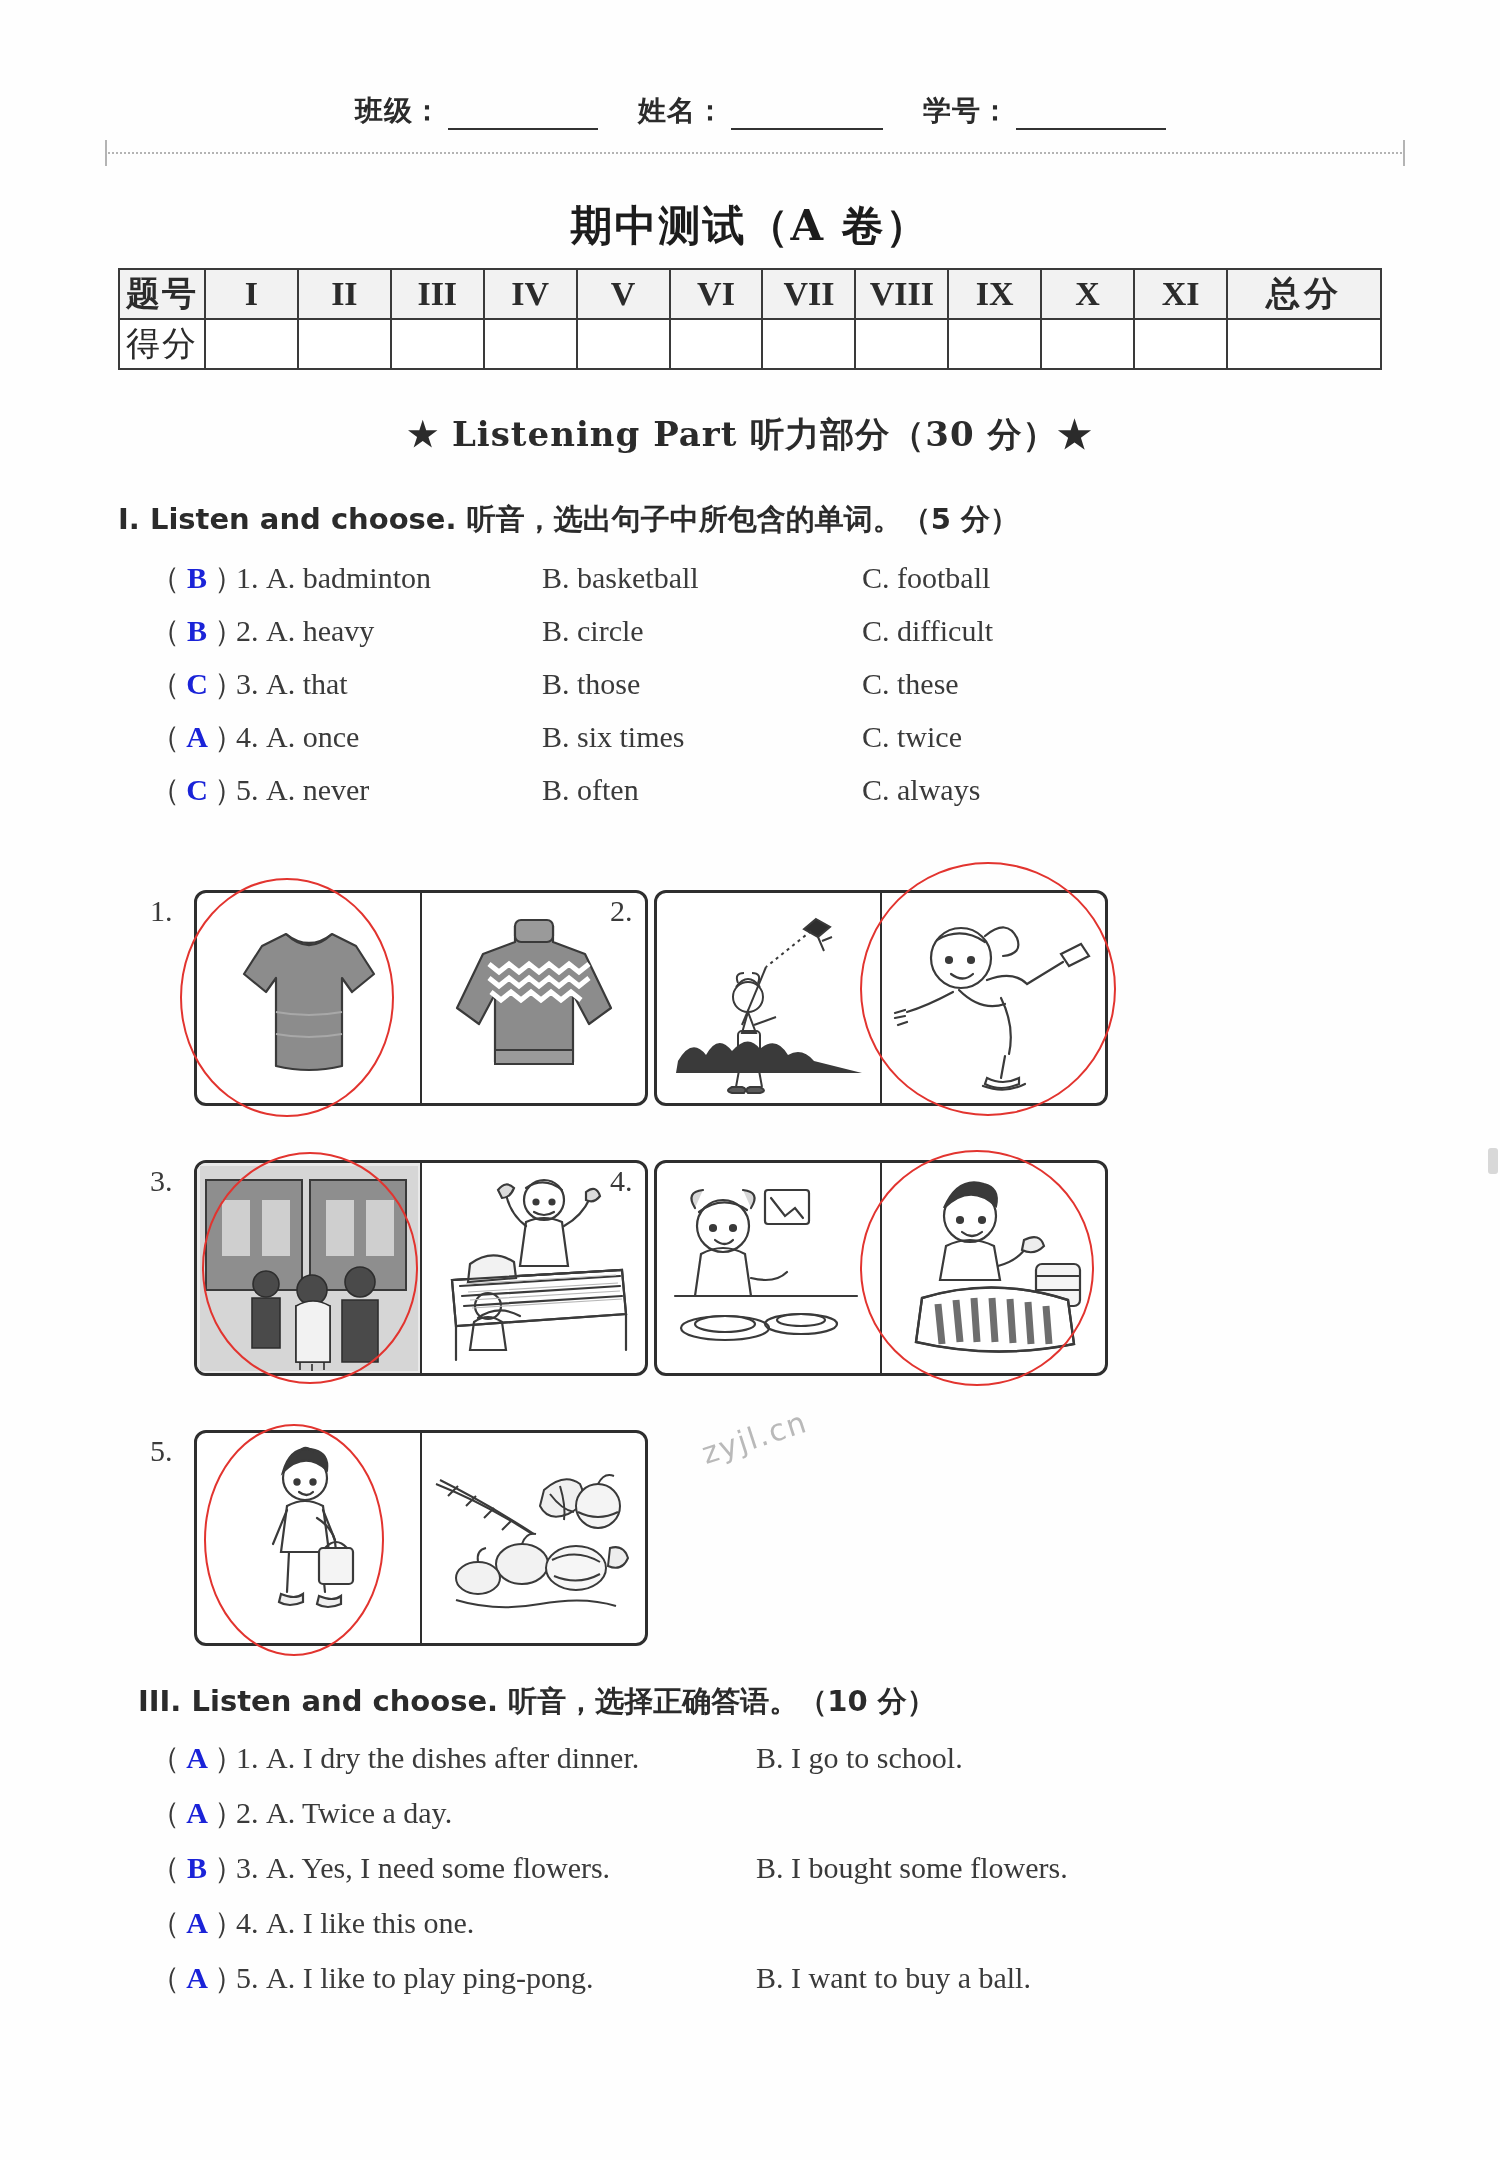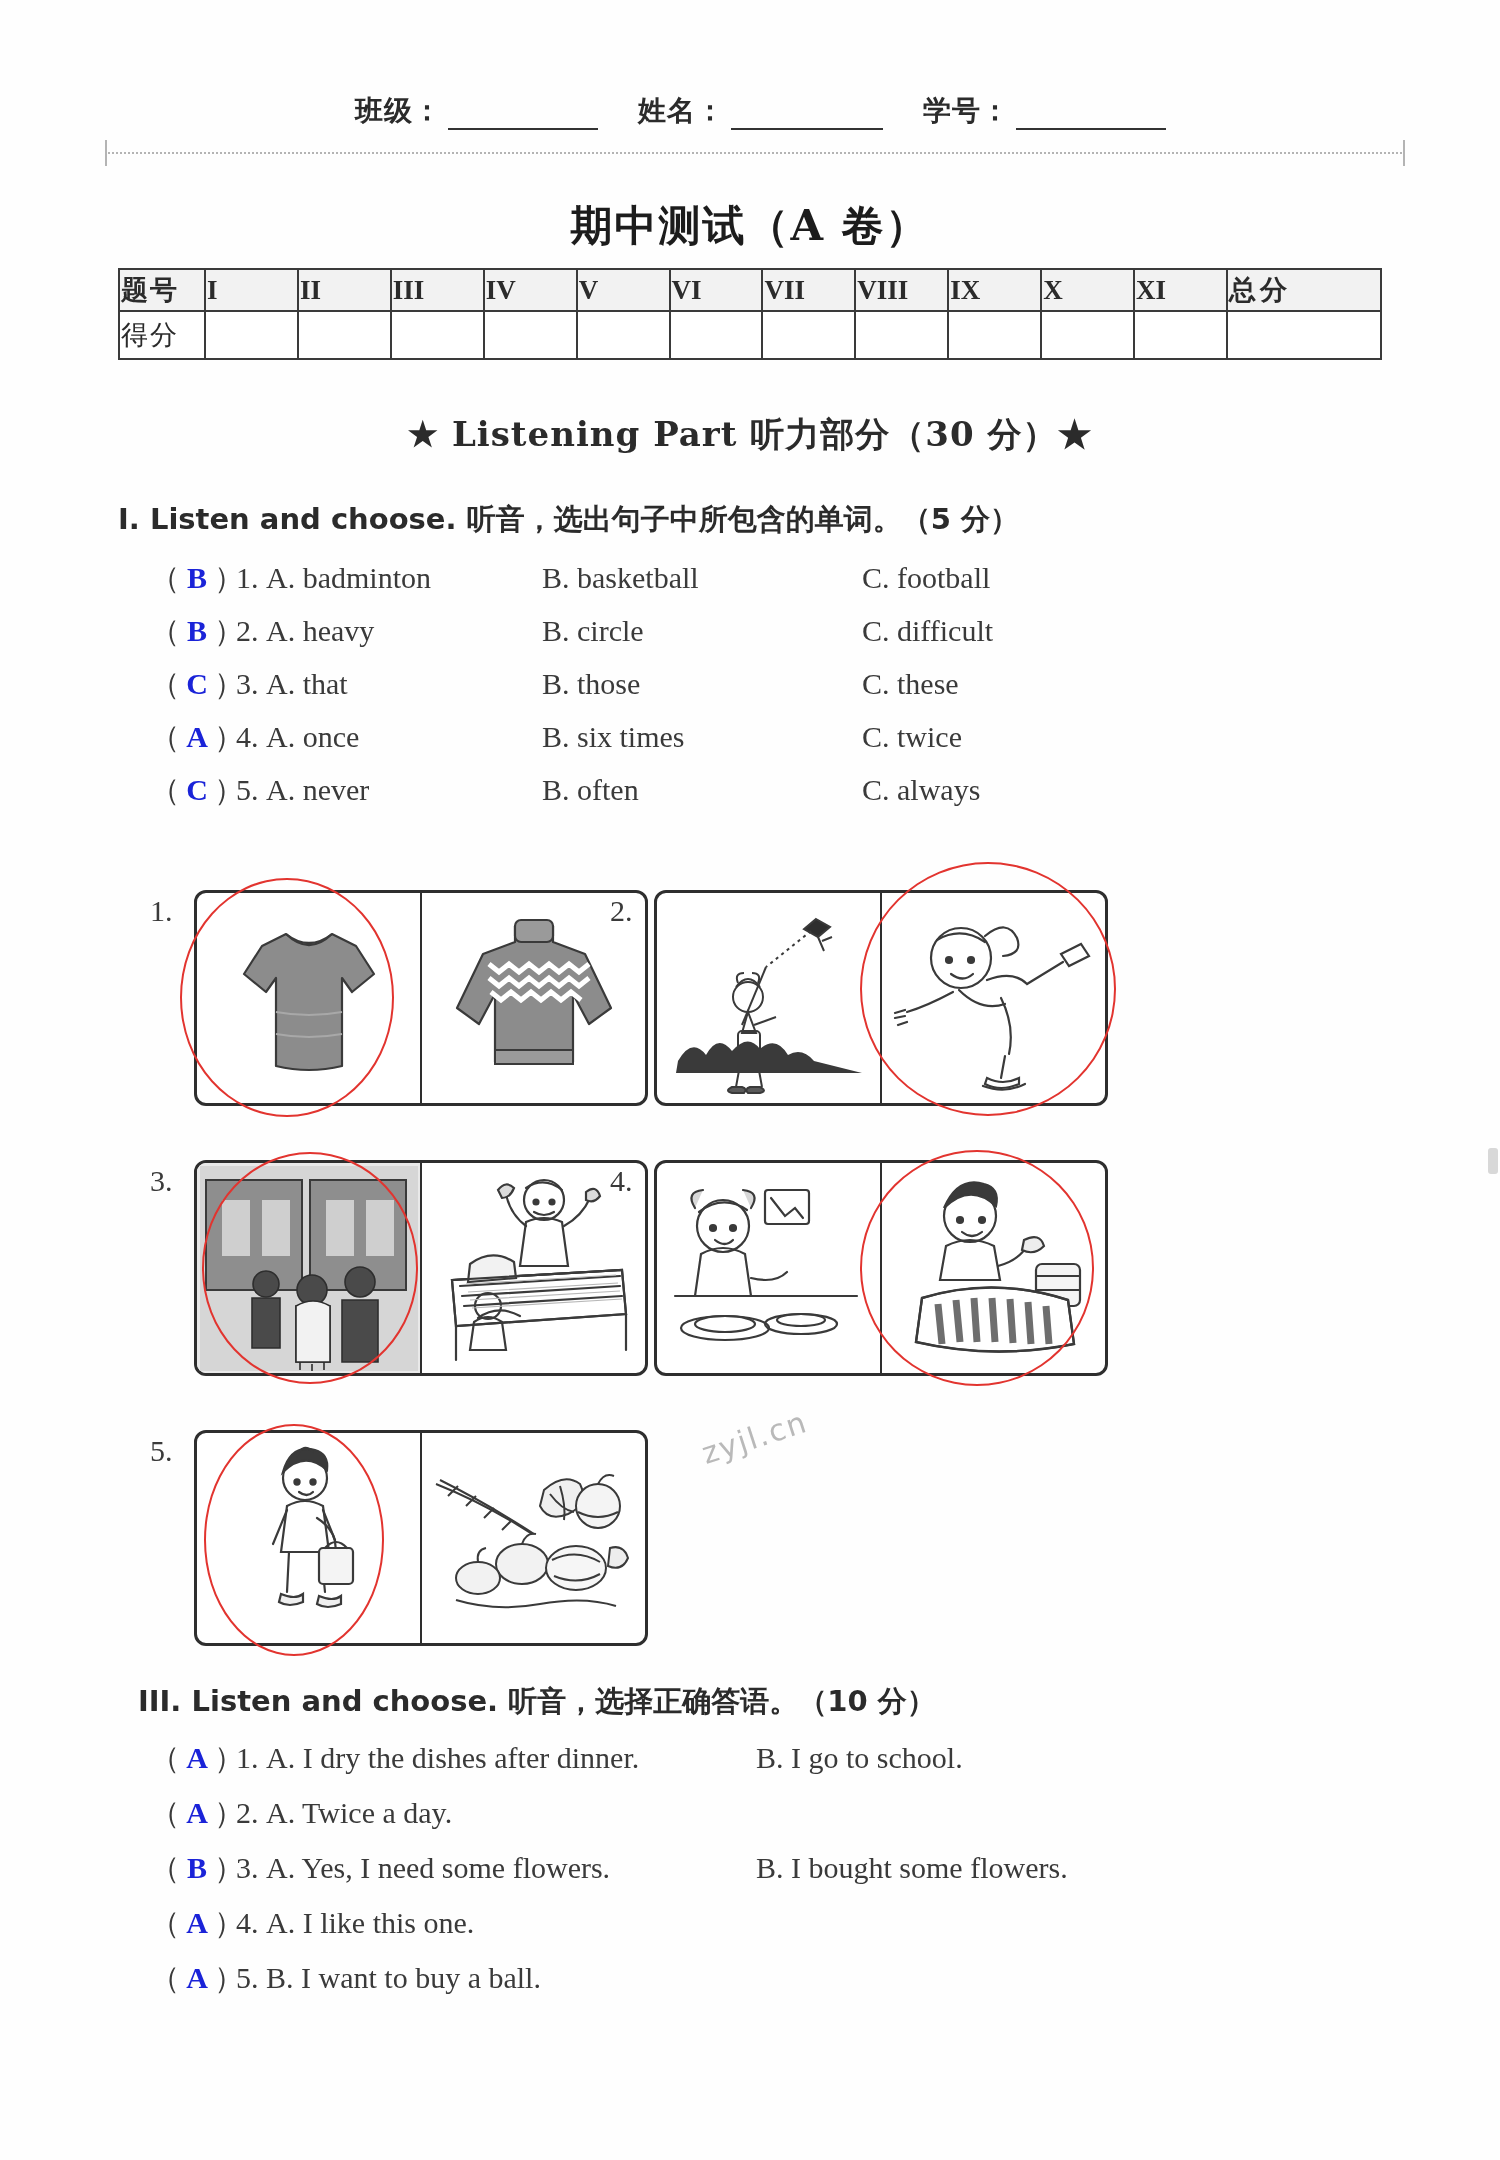--- a/index.html
+++ b/index.html
@@ -85,23 +85,23 @@
     position: absolute;
     top: 268px;
     left: 118px;
     width: 1264px;
     border-collapse: collapse;
     table-layout: fixed;
   }
   .score-table td {
     border: 2px solid #3a3a3a;
     height: 38px;
-    text-align: left;
+    text-align: center;
     vertical-align: middle;
-    font-size: 27px;
+    font-size: 34px;
     font-family: "Liberation Serif", "DejaVu Serif", serif;
   }
   .score-table tr.head td {
     background: #f2f2f2;
     font-weight: bold;
   }
   .score-table td.rowhead {
     width: 82px;
     font-weight: normal;
     letter-spacing: 2px;
@@ -607,20 +607,21 @@
       <span class="optB">B. I bought some flowers.</span>
     </div>
     <div class="mcq-row">
       <span class="paren">（<span class="ans">A</span>）</span>
       <span class="qnum">4.</span>
       <span class="optA">A. I like this one.</span>
     </div>
     <div class="mcq-row">
       <span class="paren">（<span class="ans">A</span>）</span>
       <span class="qnum">5.</span>
+      <span class="optA">A. I like to play ping-pong.</span>
       <span class="optB">B. I want to buy a ball.</span>
     </div>
   </div>
 
   <div class="edge-mark"></div>
 
 
 </div>
 
 </body></html>

